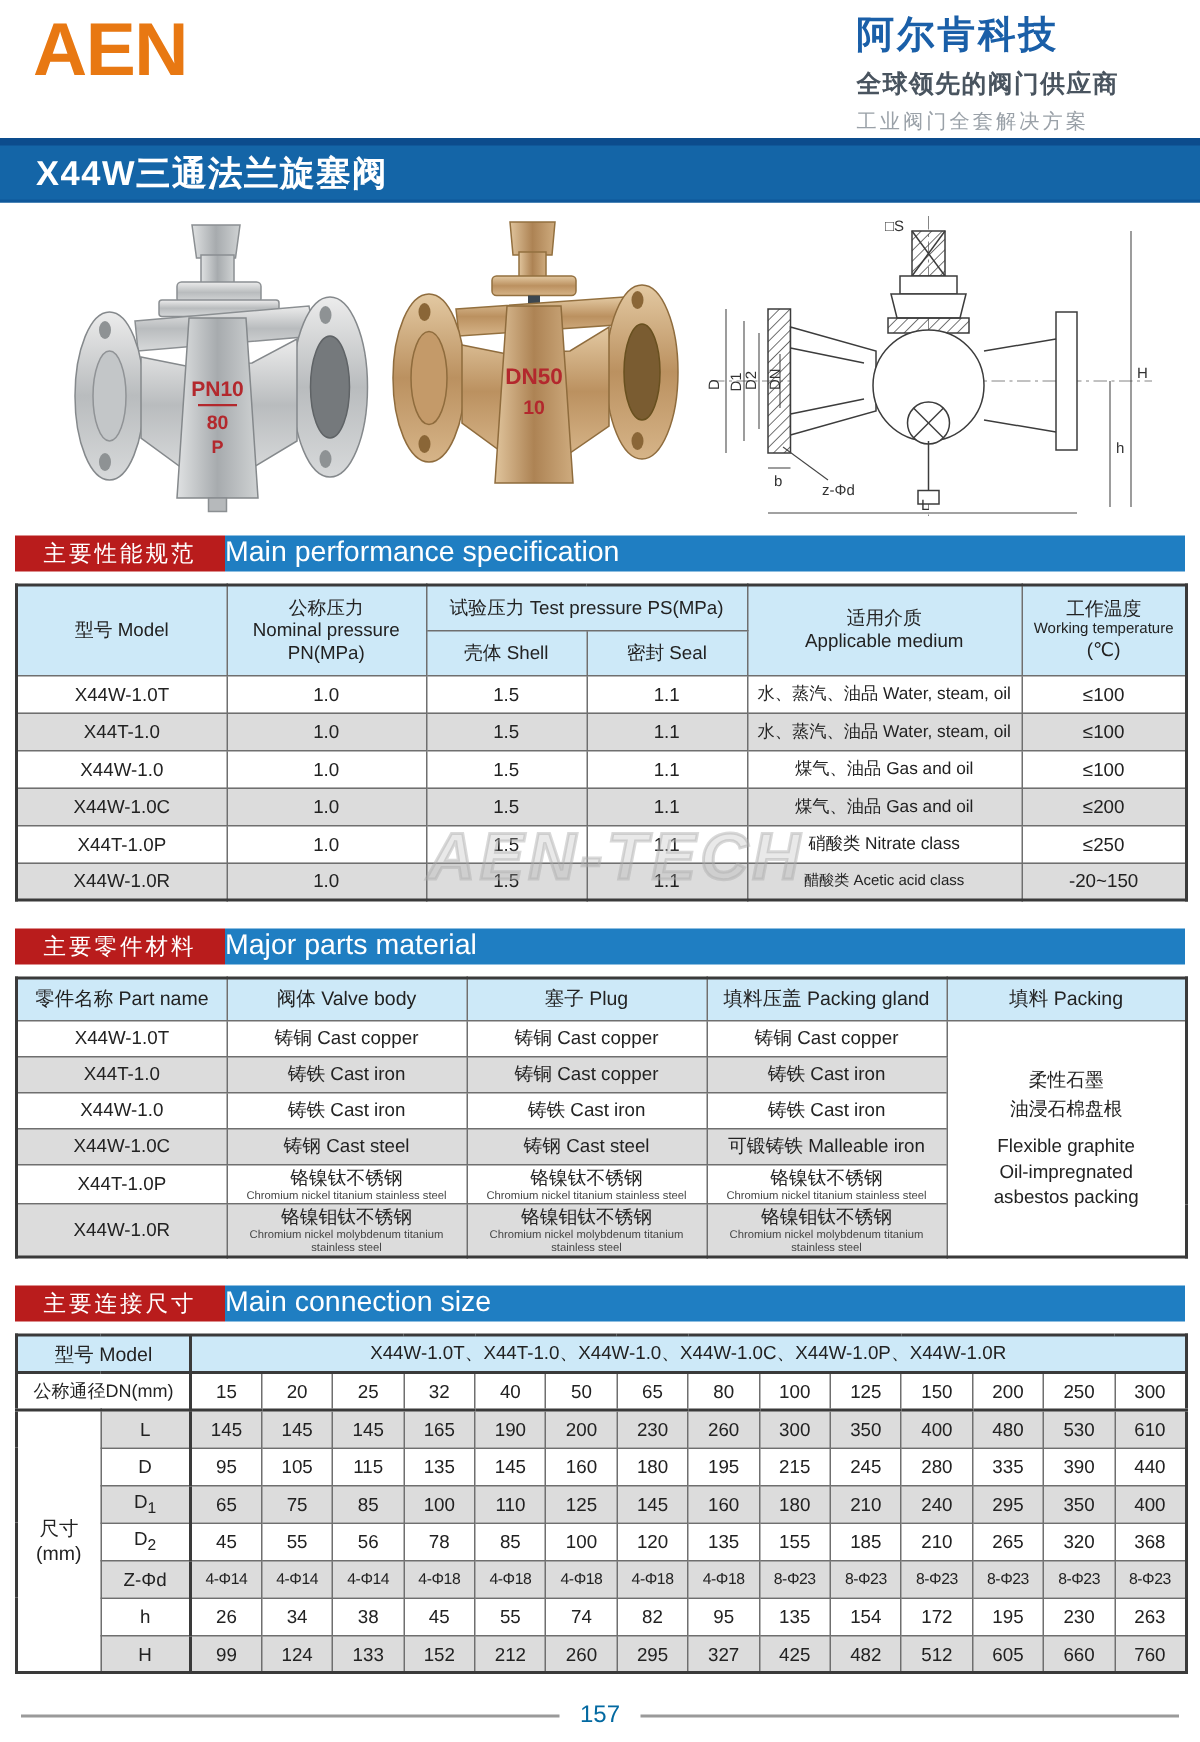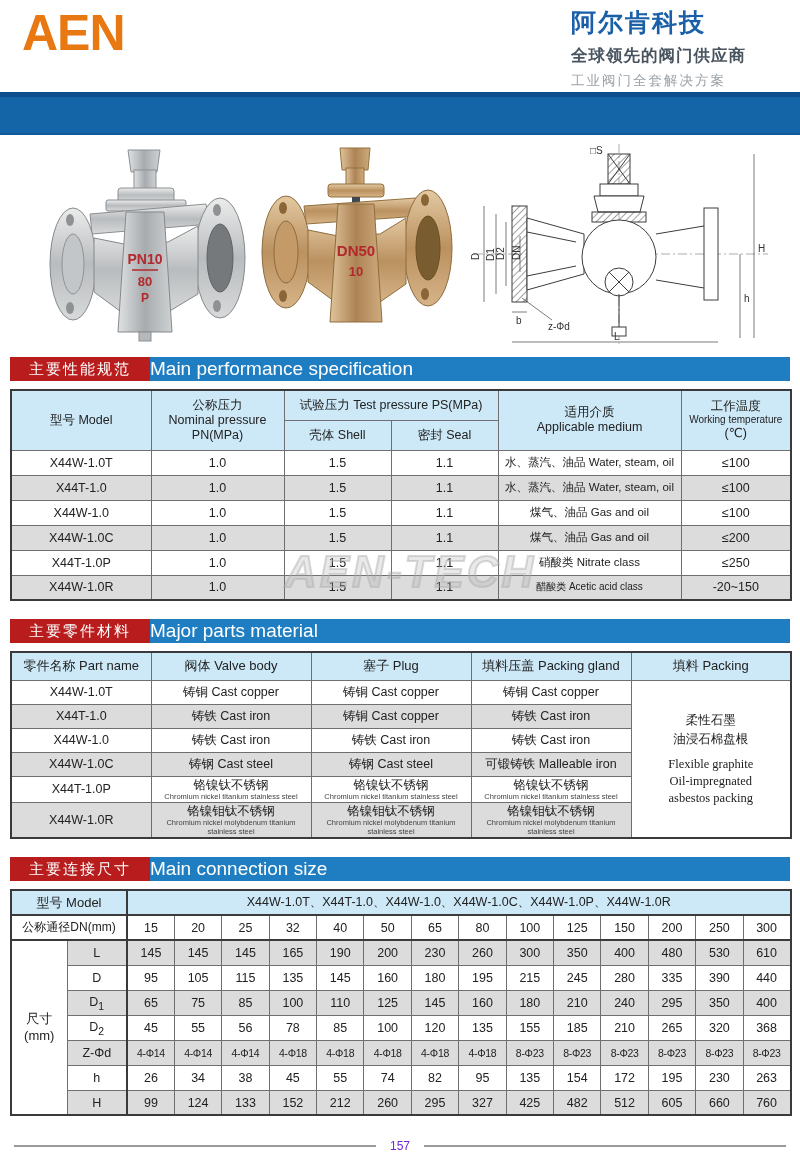--- a/index.html
+++ b/index.html
@@ -36,21 +36,21 @@
           border:2px solid #3a3a3a; }
   th,td { border:1px solid #6f6f6f; text-align:center; vertical-align:middle;
           font-size:12.5px; font-weight:400; padding:2px 1px; color:#222; }
   .blue-head th { background:#cde9f8; }
   .stripe td, .stripe th { background:#dcdcdc; }
   .hd-sm { font-size:10px; }
   .sub-en { font-size:7.5px; color:#444; display:block; line-height:1.15; }
   .mat-main { display:block; line-height:1.2; }
   .pack-cell { font-size:12.5px; background:#fff; }
   .pack-cn { line-height:1.5; }
-  .pack-en { line-height:1.35;font-family:Liberation Serif, serif; }
+  .pack-en { line-height:1.35; }
   .pack-gap { height:8px; }
   #perf-wrap { position:relative; }
   .watermark { position:absolute; left:285px; top:158px; font-size:44px; font-weight:800;
                font-style:italic; letter-spacing:3px; color:rgba(175,175,175,0.28);
                -webkit-text-stroke:2px rgba(170,170,170,0.45); pointer-events:none; }
   
   #conn-table td, #conn-table th { height:25px; padding:1px 0; }
   .c-models { background:#cde9f8; font-size:12.5px; }
   .c-label { background:#cde9f8; font-size:13px; }
   .dim-side { background:#fff !important; font-size:13px; line-height:1.3; }
@@ -61,35 +61,36 @@
   #perf-table td { height:25px; }
   #perf-table .hrow1 th { height:30px; }
   #perf-table .hrow2 th { height:30px; }
   
   #mat-table td { height:24px; }
   #mat-table th { height:28px; font-size:13px; }
   
   .footer { position:absolute; bottom:8px; left:0; width:100%; display:flex;
             align-items:center; justify-content:center; }
   .fline { flex:1; height:2px; background:#9a9a9a; margin:0 14px; }
-  .pageno { font-size:12px; color:#6d28d9;text-align:center; }
+  .pageno { font-size:16px; color:#0369a1;text-align:center; }
 </style>
 </head>
 <body>
 
 <div class="hdr">
   <div class="logo">AEN</div>
   <div class="brand">
     <div class="brand-cn">阿尔肯科技</div>
     <div class="brand-slogan">全球领先的阀门供应商</div>
     <div class="brand-sub">工业阀门全套解决方案</div>
   </div>
 </div>
 
 <div class="titlebar">
+  <span class="title-cn">X44W三通法兰旋塞阀</span>
 </div>
 
 <div class="media">
 
   <svg width="215" height="205" viewBox="0 0 215 205">
     <defs>
       <linearGradient id="steel" x1="0" y1="0" x2="0" y2="1">
         <stop offset="0" stop-color="#ececec"></stop>
           <stop offset="0.5" stop-color="#b9bcbe"></stop>
           <stop offset="1" stop-color="#d7d9da"></stop>

